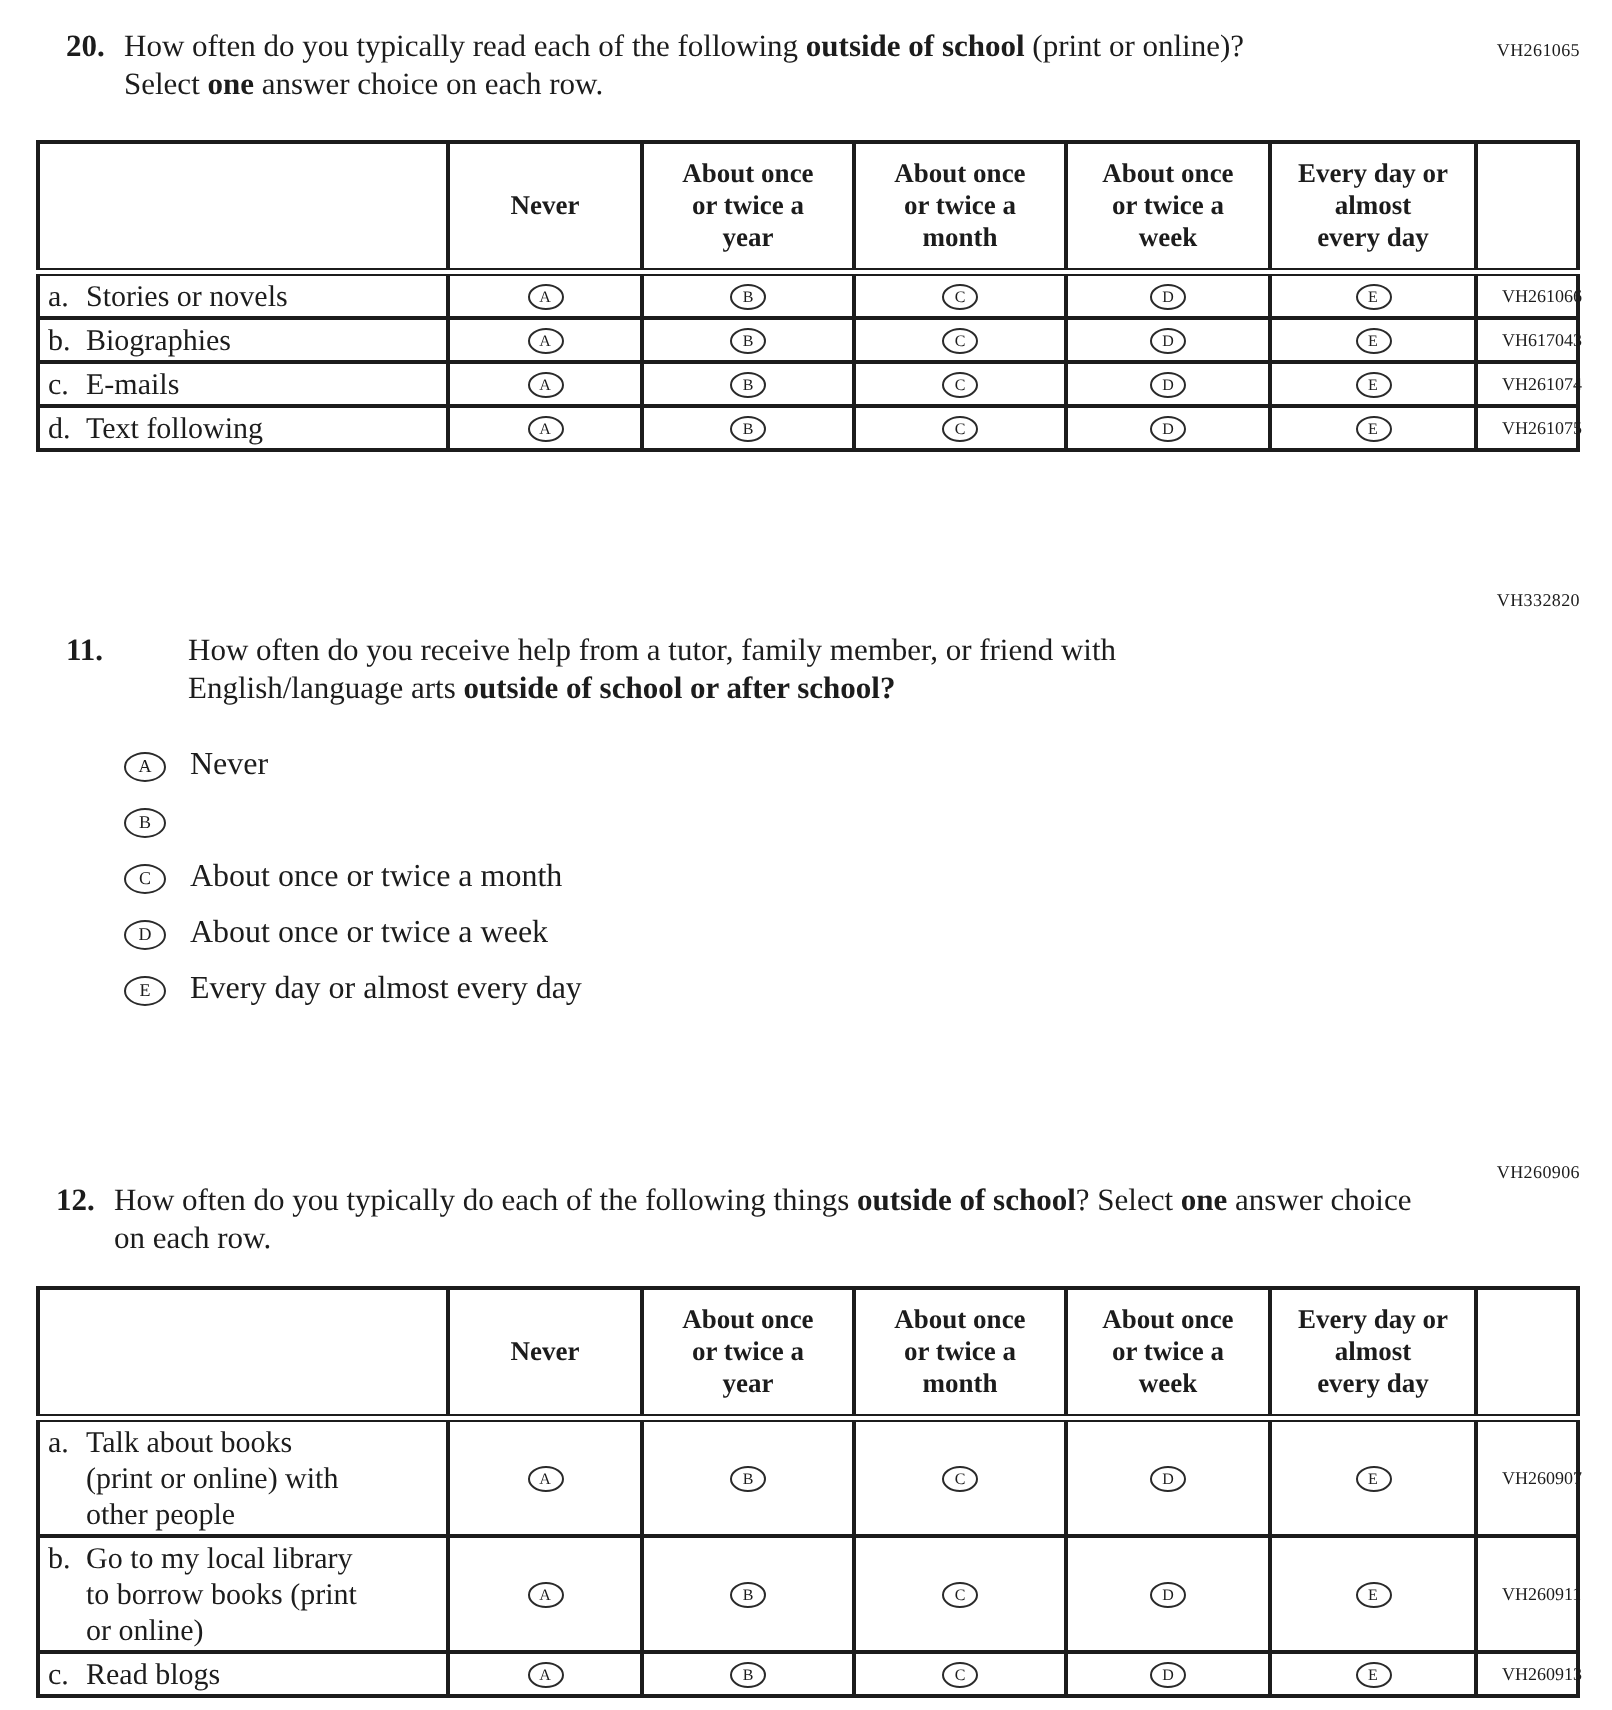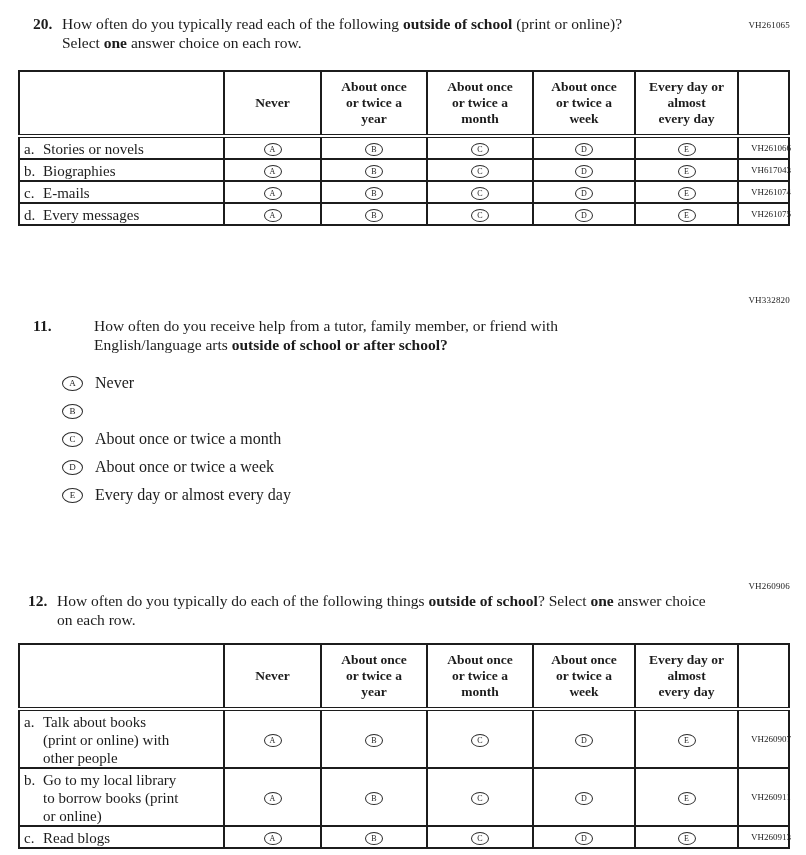--- a/index.html
+++ b/index.html
@@ -132,21 +132,21 @@
         <td class="bcell"><span class="bubble">B</span></td>
         <td class="bcell"><span class="bubble">C</span></td>
         <td class="bcell"><span class="bubble">D</span></td>
         <td class="bcell"><span class="bubble">E</span></td>
         <td class="codecell">VH261074</td>
       </tr>
       <tr class="r-s">
         <td class="labelcell">
           <div class="rowlabel">
               <span class="rletter">d.</span>
-              <span class="rtext">Every messages</span>
+              <span class="rtext">Text following</span>
             </div>
         </td>
         <td class="bcell"><span class="bubble">A</span></td>
         <td class="bcell"><span class="bubble">B</span></td>
         <td class="bcell"><span class="bubble">C</span></td>
         <td class="bcell"><span class="bubble">D</span></td>
         <td class="bcell"><span class="bubble">E</span></td>
         <td class="codecell">VH261075</td>
       </tr>
     </tbody>

